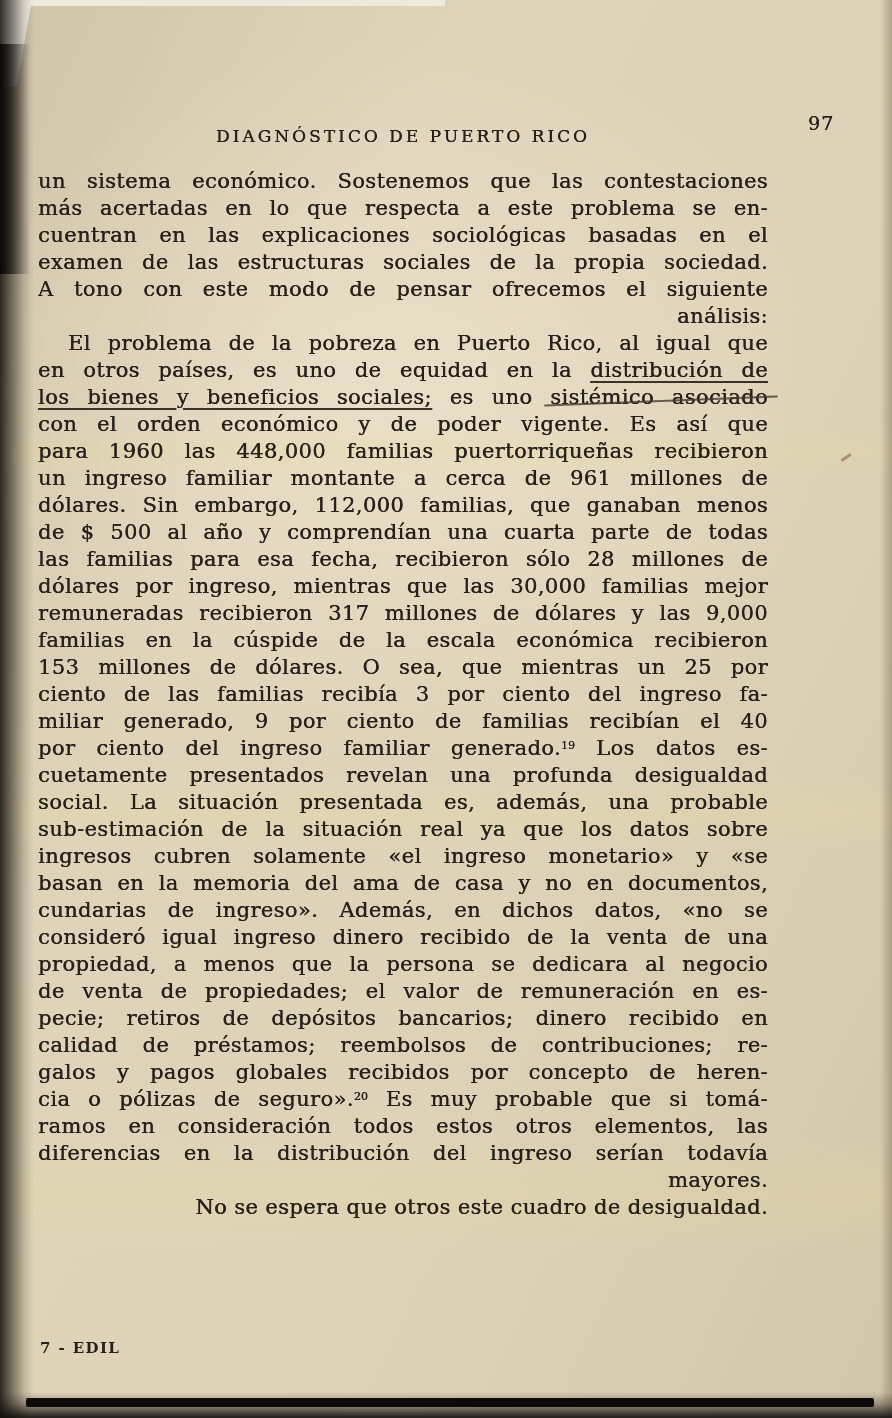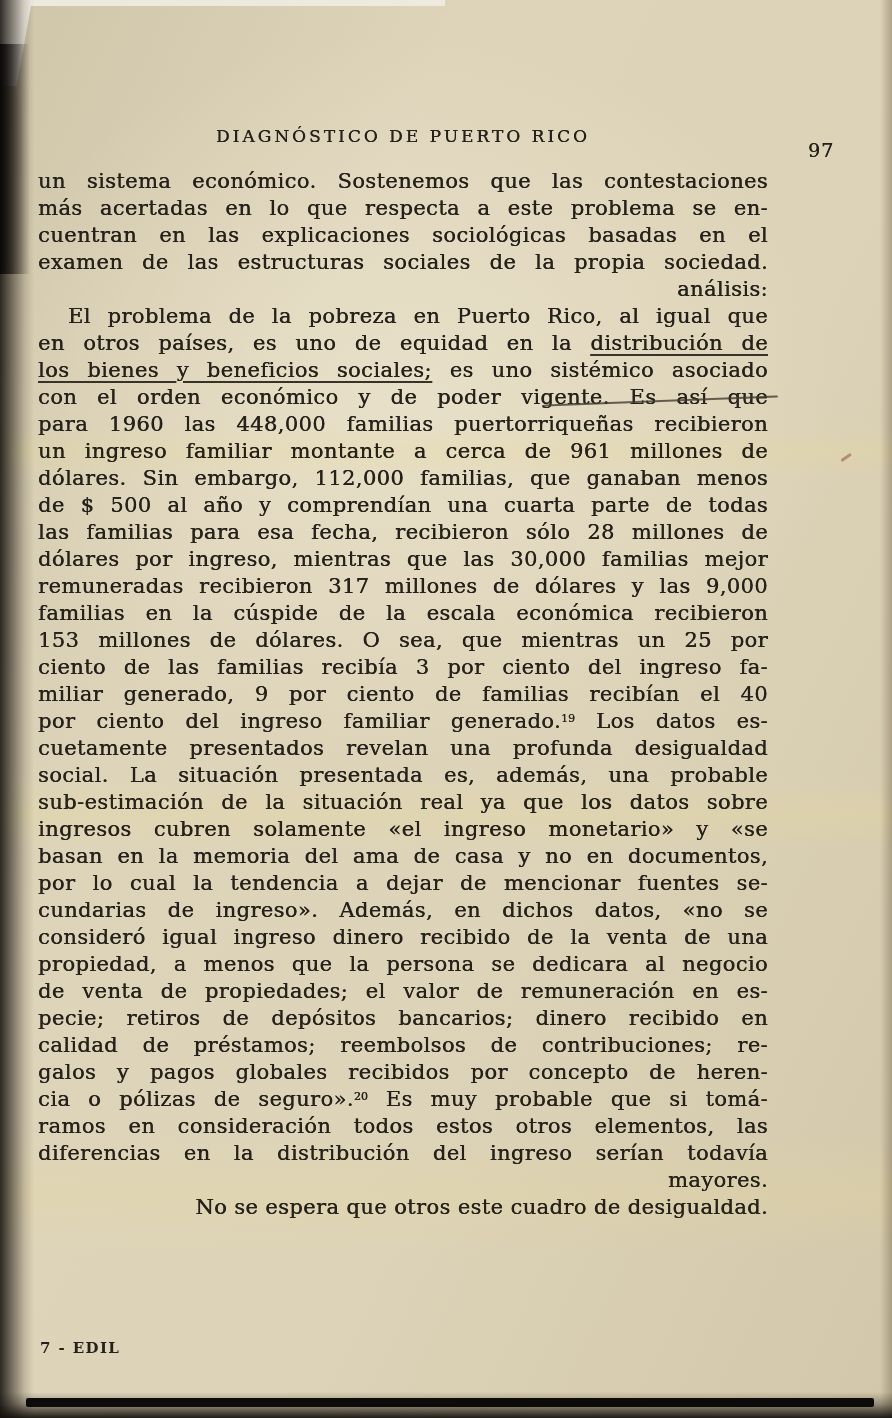--- a/index.html
+++ b/index.html
@@ -19,21 +19,21 @@
     background:linear-gradient(rgba(233,219,150,0),rgba(233,219,150,0.22),rgba(233,219,150,0));}
   .tone-band.b1{top:426px;height:52px;}
   .tone-band.b2{top:776px;height:76px;}
   .tone-band.b3{top:1136px;height:118px;}
   
   .header-title{
     position:absolute;top:126px;left:38px;width:730px;text-align:center;
     font-size:17px;letter-spacing:3px;text-shadow:0.3px 0 0 currentColor;white-space:nowrap;
   }
   .page-number{
-    position:absolute;top:139px;left:808px;font-size:19px;letter-spacing:1px;
+    position:absolute;top:112px;left:808px;font-size:19px;letter-spacing:1px;
     text-shadow:0.35px 0 0 currentColor;
   }
   
   .body-text{
     position:absolute;left:38px;top:168px;width:730px;
     font-size:21px;line-height:27px;letter-spacing:0.4px;
     text-shadow:0.35px 0 0 currentColor;
   }
   .line{height:27px;overflow:hidden;text-align:justify;text-align-last:justify;}
   .line.last{text-align:right;text-align-last:auto;}
@@ -83,20 +83,21 @@
   <div class="tone-band b3"></div>
 
   <div class="header-title">DIAGNÓSTICO DE PUERTO RICO</div>
   <div class="page-number">97</div>
 
   <div class="body-text" id="body-text">
       <div class="line"><span>un sistema económico. Sostenemos que las contestaciones</span></div>
       <div class="line"><span>más acertadas en lo que respecta a este problema se en-</span></div>
       <div class="line"><span>cuentran en las explicaciones sociológicas basadas en el</span></div>
       <div class="line"><span>examen de las estructuras sociales de la propia sociedad.</span></div>
+      <div class="line"><span>A tono con este modo de pensar ofrecemos el siguiente</span></div>
       <div class="line last"><span>análisis:</span></div>
       <div class="line indent"><span>El problema de la pobreza en Puerto Rico, al igual que</span></div>
       <div class="line"><span>en otros países, es uno de equidad en la </span><span class="pen-underline">distribución de</span></div>
       <div class="line"><span class="pen-underline">los bienes y beneficios sociales;</span><span> es uno sistémico asociado</span></div>
       <div class="line"><span>con el orden económico y de poder vigente. Es así que</span></div>
       <div class="line"><span>para 1960 las 448,000 familias puertorriqueñas recibieron</span></div>
       <div class="line"><span>un ingreso familiar montante a cerca de 961 millones de</span></div>
       <div class="line"><span>dólares. Sin embargo, 112,000 familias, que ganaban menos</span></div>
       <div class="line"><span>de $ 500 al año y comprendían una cuarta parte de todas</span></div>
       <div class="line"><span>las familias para esa fecha, recibieron sólo 28 millones de</span></div>
@@ -105,21 +106,20 @@
       <div class="line"><span>familias en la cúspide de la escala económica recibieron</span></div>
       <div class="line"><span>153 millones de dólares. O sea, que mientras un 25 por</span></div>
       <div class="line"><span>ciento de las familias recibía 3 por ciento del ingreso fa-</span></div>
       <div class="line"><span>miliar generado, 9 por ciento de familias recibían el 40</span></div>
       <div class="line"><span>por ciento del ingreso familiar generado.</span><sup>19</sup><span> Los datos es-</span></div>
       <div class="line"><span>cuetamente presentados revelan una profunda desigualdad</span></div>
       <div class="line"><span>social. La situación presentada es, además, una probable</span></div>
       <div class="line"><span>sub-estimación de la situación real ya que los datos sobre</span></div>
       <div class="line"><span>ingresos cubren solamente «el ingreso monetario» y «se</span></div>
       <div class="line"><span>basan en la memoria del ama de casa y no en documentos,</span></div>
-      <div class="line"><span>por lo cual la tendencia a dejar de mencionar fuentes se-</span></div>
       <div class="line"><span>cundarias de ingreso». Además, en dichos datos, «no se</span></div>
       <div class="line"><span>consideró igual ingreso dinero recibido de la venta de una</span></div>
       <div class="line"><span>propiedad, a menos que la persona se dedicara al negocio</span></div>
       <div class="line"><span>de venta de propiedades; el valor de remuneración en es-</span></div>
       <div class="line"><span>pecie; retiros de depósitos bancarios; dinero recibido en</span></div>
       <div class="line"><span>calidad de préstamos; reembolsos de contribuciones; re-</span></div>
       <div class="line"><span>galos y pagos globales recibidos por concepto de heren-</span></div>
       <div class="line"><span>cia o pólizas de seguro».</span><sup>20</sup><span> Es muy probable que si tomá-</span></div>
       <div class="line"><span>ramos en consideración todos estos otros elementos, las</span></div>
       <div class="line"><span>diferencias en la distribución del ingreso serían todavía</span></div>

